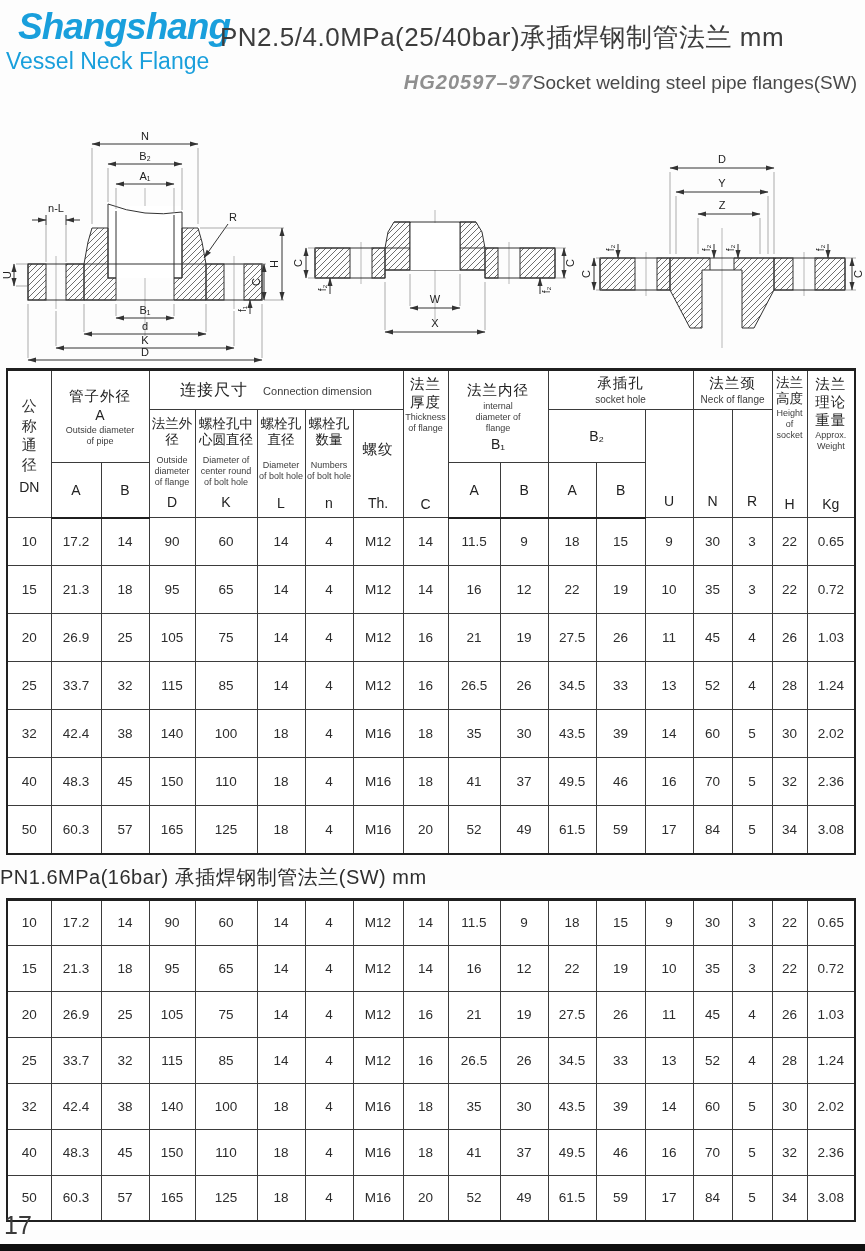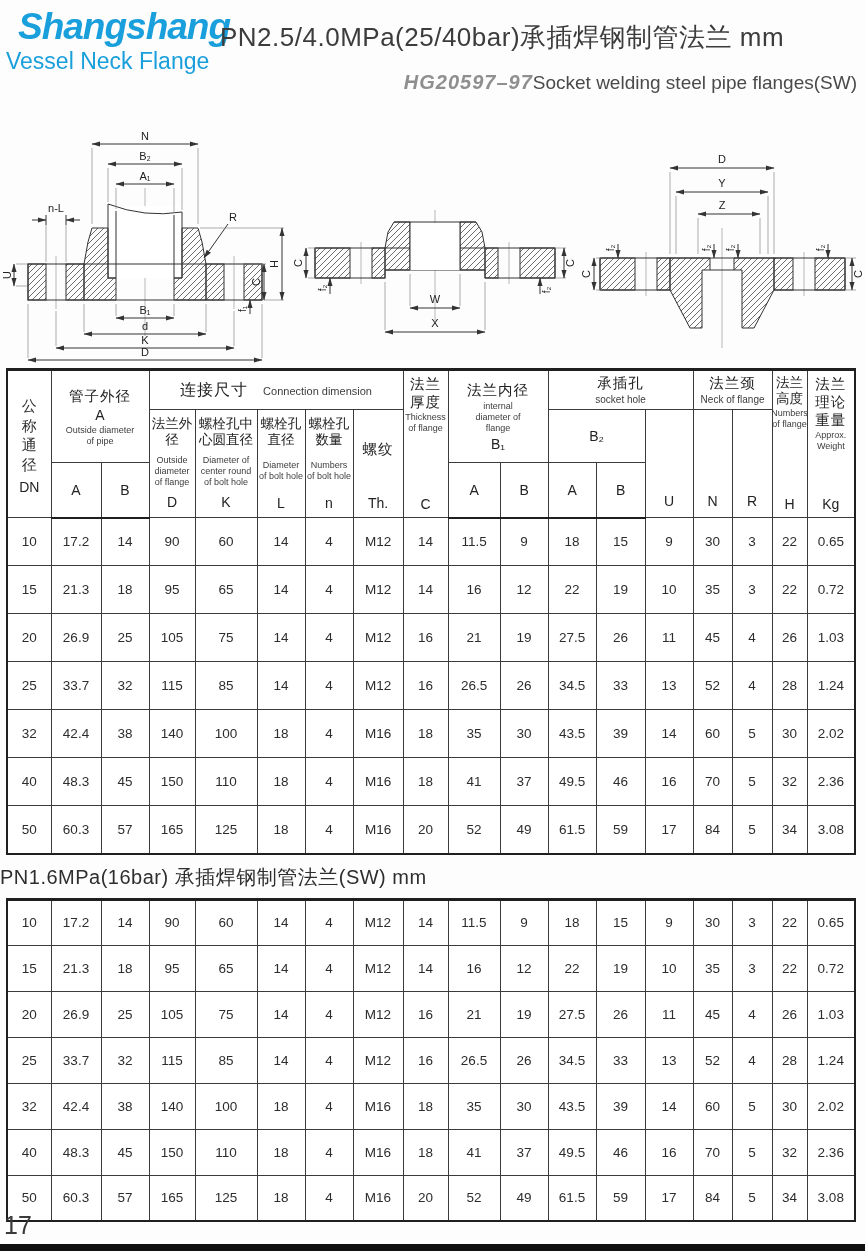--- a/index.html
+++ b/index.html
@@ -321,21 +321,21 @@
       <th colspan="2">
         <div class="grp">
           <span class="hz">法兰颈</span>
           <span class="he" style="font-size:10px">Neck of flange</span>
         </div>
       </th>
       <th rowspan="3">
         <div class="stack h146">
           <div class="grp">
             <div class="hz hzs">法兰高度</div>
-            <div class="he">Numbers of flange</div>
+            <div class="he">Height of socket</div>
           </div>
           <div class="hs">H</div>
         </div>
       </th>
       <th rowspan="3">
         <div class="stack h146">
           <div class="grp">
             <div class="hz">法兰理论重量</div>
             <div class="he">Approx. Weight</div>
           </div>

